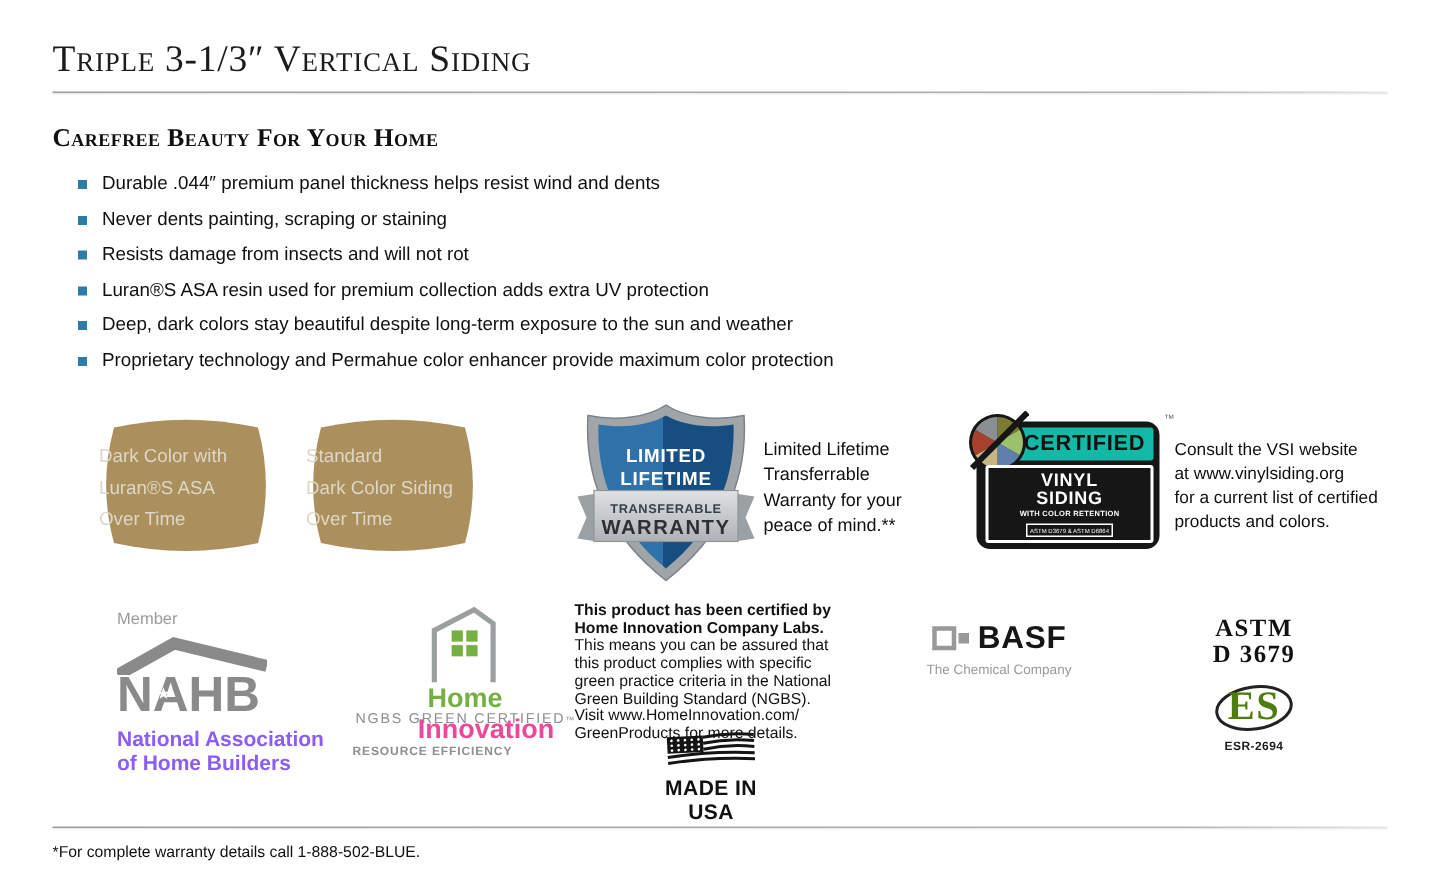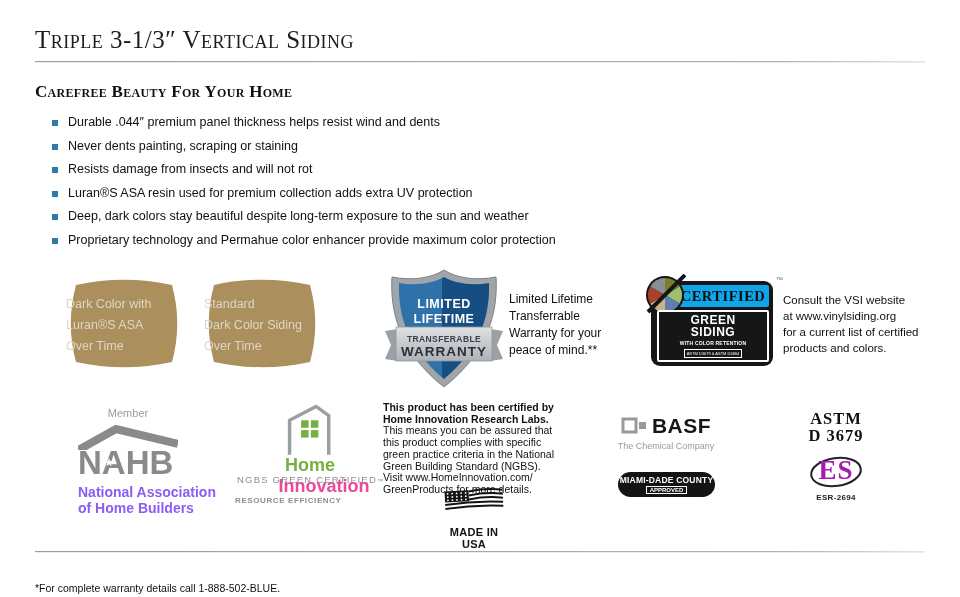--- a/index.html
+++ b/index.html
@@ -36,81 +36,81 @@
     position:absolute; inset:0; padding-top:17px; 
     font-size:12.5px; line-height:21px; color:#ded7c7;
   }
   .swatch-1 { left:66px; top:277px; }
   .swatch-2 { left:204px; top:277px; }
   
   .shield-wrap { position:absolute; left:384px; top:267px; width:120px; height:124px; }
   .warranty-note { position:absolute; left:509px; top:291px; font-size:12px; line-height:17px; color:#101010; }
   
   .vsi-logo { position:absolute; left:651px; top:281px; width:122px; height:85px; background:#161616; border-radius:9px; }
-  .vsi-band { position:absolute; left:26px; right:4px; top:4px; height:22px; background:#0ea5e9; border-radius:2px;
-              display:flex; align-items:center; justify-content:center;font-family:Liberation Serif, serif; }
+  .vsi-band { position:absolute; left:26px; right:4px; top:4px; height:22px; background:#14b8a6; border-radius:2px;
+              display:flex; align-items:center; justify-content:center; }
   .vsi-certified { font-weight:800; font-size:14.5px; letter-spacing:.5px; color:#111; }
   .vsi-tm { position:absolute; right:-10px; top:-5px; font-size:7px; color:#666; }
   .vsi-bottom { position:absolute; left:4px; right:4px; top:29px; bottom:4px; display:flex; }
   .vsi-house-col { flex:0 0 50px; position:relative; }
   .vsi-text-col { flex:1; border:2px solid #fff; border-radius:2px; margin-left:2px;
                   display:flex; flex-direction:column; align-items:center; justify-content:center; color:#fff; }
   .vsi-product { font-weight:800; font-size:12px; line-height:12px; letter-spacing:.5px; }
   .vsi-retention { font-weight:bold; font-size:5px; letter-spacing:.2px; margin-top:2px; }
   .vsi-spec { border:1px solid #fff; font-size:4px; padding:1px 2px; margin-top:3px; color:#fff; }
   .vsi-wheel { position:absolute; left:-7px; top:-7px; }
   .vsi-vsi { position:absolute; left:0; right:0; top:22px; text-align:center;
              font-family:"Liberation Serif", serif; font-weight:bold; font-style:italic;
              font-size:13px; color:#fff; text-shadow:0 0 2px #000; }
   .vsi-note { position:absolute; left:783px; top:292px; font-size:11.5px; line-height:16px; color:#101010; }
-  .nahb-member { position:absolute; left:78px; top:407px; width:100px; text-align:center;
+  .nahb-member { position:absolute; left:78px; top:407px; width:100px; text-align:left;
                  font-size:11px; color:#9b9b9b; }
   .nahb-roof { position:absolute; left:78px; top:424px; }
   .nahb-acronym { position:absolute; left:78px; top:444px; width:100px; font-weight:bold;
                   font-size:33px; color:#8a8a8a; letter-spacing:0; }
   .nahb-star { position:absolute; left:104px; top:456px; font-size:11px; color:#fff; }
   .nahb-name { position:absolute; left:78px; top:485px; font-weight:bold; font-size:14px;
                line-height:15.5px; color:#8b5cf6; }
   .hi-house { position:absolute; left:283px; top:403px; }
   .hi-brand { position:absolute; left:235px; top:455px; width:150px; text-align:center;
               font-weight:bold; font-size:18px; }
   .hi-home { color:#76b043; } .hi-innov { color:#ec4899;margin-left:28px; }
   .hi-program { position:absolute; left:235px; top:474px; width:150px; text-align:center;
                 font-size:9.5px; letter-spacing:1.2px; color:#8b8f92; }
   .hi-tm { font-size:6px; letter-spacing:0; }
   .hi-category { position:absolute; left:235px; top:496px; width:150px; text-align:left;
                  font-weight:bold; font-size:8px; letter-spacing:.6px; color:#8b8f92; }
   .ngbs-par { position:absolute; left:383px; top:402px; width:188px; text-align:left;
               font-size:10.5px; line-height:11.7px; color:#111; }
   .ngbs-par .b { font-weight:bold; }
   .usa { position:absolute; left:440px; top:488px; width:68px; text-align:center; }
-  .usa-label { font-weight:800; font-size:11px; letter-spacing:.3px; color:#111; margin-top:10px; }
+  .usa-label { font-weight:800; font-size:14px; letter-spacing:.3px; color:#111; margin-top:0; }
   .basf { position:absolute; left:616px; top:414px; width:100px; text-align:center; }
   .basf-row { display:flex; align-items:center; justify-content:center; gap:5px; }
   .basf-name { font-weight:800; font-size:21px; letter-spacing:.5px; color:#161616; }
   .basf-tag { font-size:9px; color:#9a9a9a; margin-top:3px; }
   .md-pill { position:absolute; left:618px; top:472px; width:97px; height:25px; background:#141414;
              border-radius:13px; display:flex; flex-direction:column; align-items:center; justify-content:center; }
   .md-l1 { color:#fff; font-weight:800; font-size:8.5px; letter-spacing:.2px; }
   .md-l2 { color:#fff; font-weight:bold; font-size:6px; border:1px solid #fff; padding:0 3px; margin-top:1px; }
   .astm { position:absolute; left:800px; top:410px; width:72px; text-align:center;
           font-family:"Liberation Serif", serif; font-weight:bold; font-size:16.5px;
           line-height:17px; color:#111; letter-spacing:1px; }
   .es { position:absolute; left:802px; top:453px; width:68px; text-align:center; }
   .es-mark { position:relative; width:56px; height:38px; margin:0 auto; }
   .es-letters { position:absolute; left:0; right:0; top:2px; font-family:"Liberation Serif", serif;
-                font-weight:bold; font-size:27px; color:#a21caf; letter-spacing:1px; }
+                font-weight:bold; font-size:27px; color:#4d7c0f; letter-spacing:1px; }
   .es-number { font-weight:bold; font-size:8px; color:#1d1d1d; margin-top:2px; letter-spacing:.3px; }
   
   .rule-bottom {
     position:absolute; left:35px; top:551px; width:890px; height:2px;
     background:linear-gradient(to right,#9c9c9c 0%,#b3b3b3 85%,#e6e6e6 100%);
     border-bottom:1px solid #ededed;
   }
-  .footer-note { position:absolute; left:35px; top:562px; font-size:10.5px; color:#101010;margin-top:20px; }
+  .footer-note { position:absolute; left:35px; top:562px; font-size:10.5px; color:#101010; }
 </style>
 </head>
 <body>
 
 <div class="page">
 
   <div class="title">Triple 3-1/3″ Vertical Siding</div>
   <div class="rule-top"></div>
   <div class="heading">Carefree Beauty For Your Home</div>
 
@@ -206,21 +206,21 @@
         <path d="M21,21 L35.7,12.5 A17,17 0 0,1 35.7,29.5 Z" fill="#9dc06d"></path>
         <path d="M21,21 L35.7,29.5 A17,17 0 0,1 21,38 Z" fill="#5f7fae"></path>
         <path d="M21,21 L21,38 A17,17 0 0,1 6.3,29.5 Z" fill="#c9b584"></path>
         <path d="M21,21 L6.3,29.5 A17,17 0 0,1 6.3,12.5 Z" fill="#a8402e"></path>
         <path d="M21,21 L6.3,12.5 A17,17 0 0,1 21,4 Z" fill="#8a8f93"></path>
         <line x1="4" y1="38" x2="41" y2="1" stroke="#161616" stroke-width="4"></line>
       </svg>
     </div>
     <div class="vsi-bottom">
       <div class="vsi-text-col">
-        <div class="vsi-product">GREEN</div>
+        <div class="vsi-product">VINYL</div>
         <div class="vsi-product">SIDING</div>
         <div class="vsi-retention">WITH COLOR RETENTION</div>
         <div class="vsi-spec">ASTM D3679 &amp; ASTM D6864</div>
       </div>
     </div>
   </div>
   <div class="vsi-note">
     <div>Consult the VSI website</div>
     <div>at www.vinylsiding.org</div>
     <div>for a current list of certified</div>
@@ -253,21 +253,21 @@
     <span class="hi-home">Home</span>
     <span class="hi-innov">Innovation</span>
   </div>
   <div class="hi-program">
     <span>NGBS GREEN CERTIFIED</span><span class="hi-tm">™</span>
   </div>
   <div class="hi-category">RESOURCE EFFICIENCY</div>
 
   <div class="ngbs-par">
     <div class="b">This product has been certified by</div>
-    <div class="b">Home Innovation Research Labs.</div>
+    <div class="b">Home Innovation Company Labs.</div>
     <div>This means you can be assured that</div>
     <div>this product complies with specific</div>
     <div>green practice criteria in the National</div>
     <div>Green Building Standard (NGBS).</div>
     <div>Visit www.HomeInnovation.com/</div>
     <div>GreenProducts for more details.</div>
   </div>
 
   <div class="usa">
     <svg width="60" height="24" viewBox="0 0 60 24">
@@ -304,24 +304,20 @@
     <div class="basf-row">
       <svg width="26" height="20" viewBox="0 0 26 20">
         <rect x="2" y="3" width="13" height="13" fill="none" stroke="#97999b" stroke-width="3"></rect>
         <rect x="18" y="6" width="7" height="7" fill="#97999b"></rect>
       </svg>
       <span class="basf-name">BASF</span>
     </div>
     <div class="basf-tag">The Chemical Company</div>
   </div>
 
-  <div class="md-pill">
-    <div class="md-l1">MIAMI-DADE COUNTY</div>
-    <div class="md-l2">APPROVED</div>
-  </div>
 
   <div class="astm">
     <div>ASTM</div>
     <div>D 3679</div>
   </div>
 
   <div class="es">
     <div class="es-mark">
       <svg width="56" height="38" viewBox="0 0 56 38">
         <ellipse cx="28" cy="19" rx="25" ry="14" fill="none" stroke="#222" stroke-width="2" transform="rotate(-8 28 19)"></ellipse>

